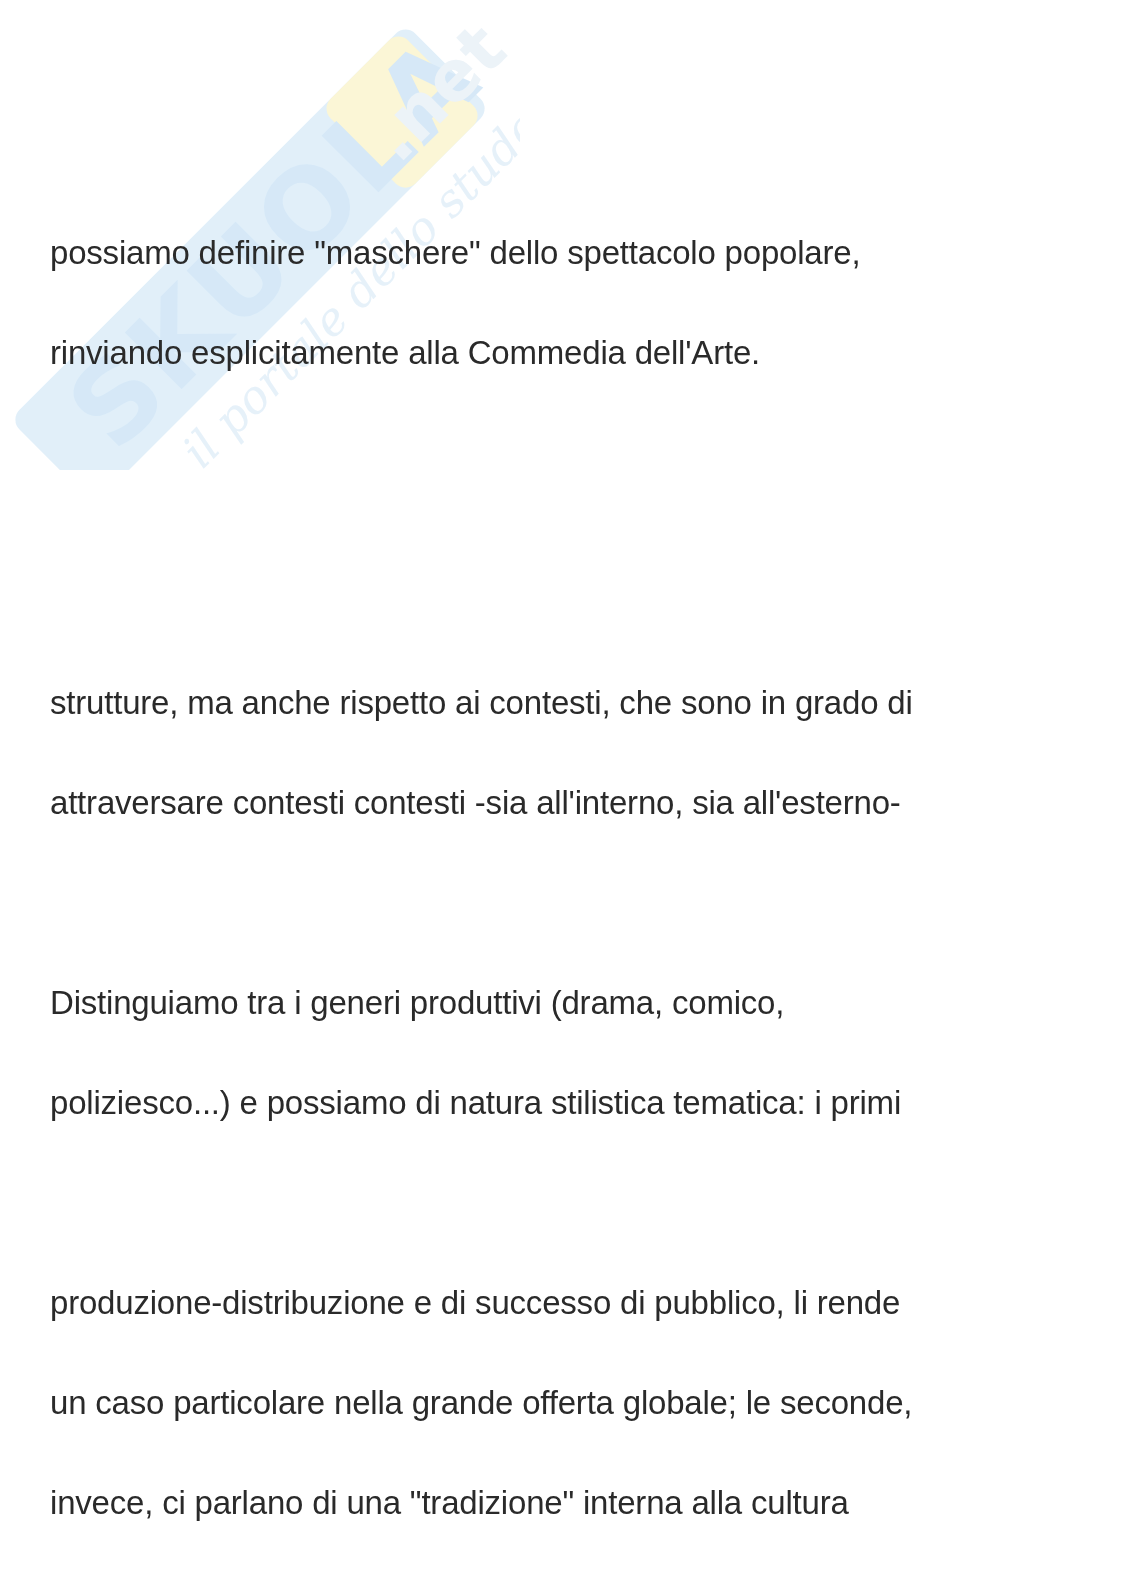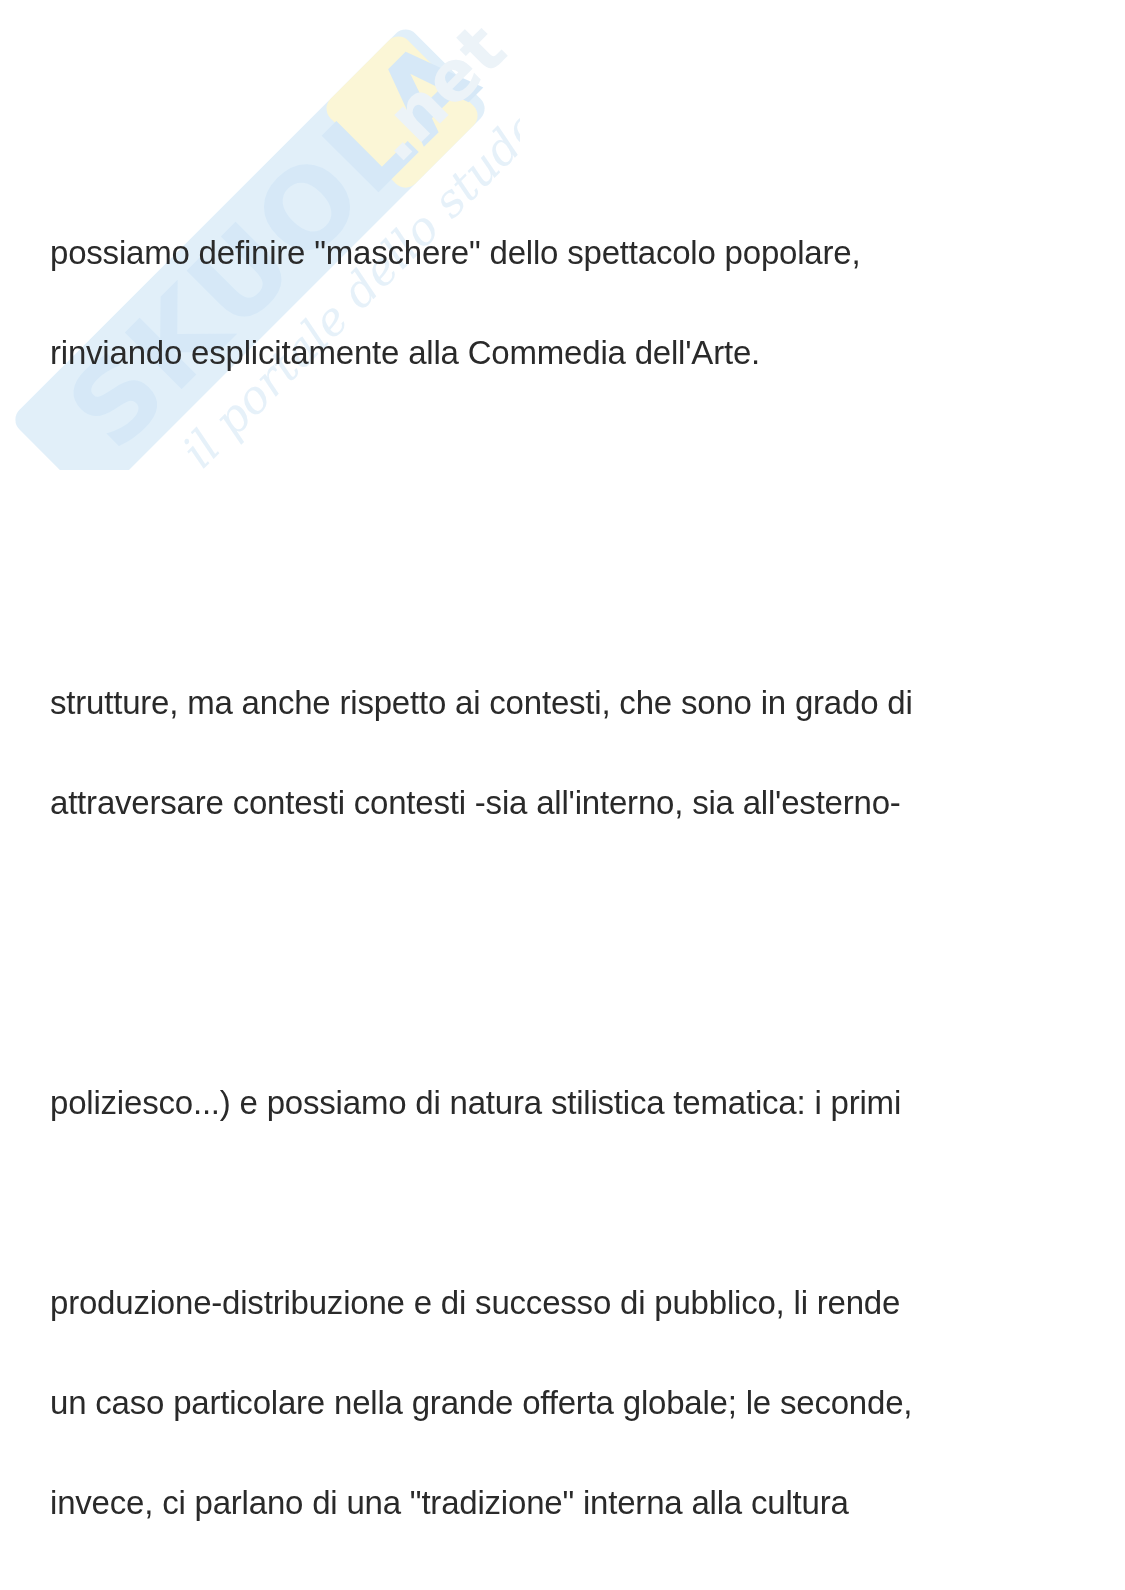--- a/index.html
+++ b/index.html
@@ -66,21 +66,21 @@
     <span>rinviando esplicitamente alla Commedia dell'Arte.</span>
   </p>
   <div class="gap"></div>
 
   <p class="para">
     <br>
     <br>
     <span>strutture, ma anche rispetto ai contesti, che sono in grado di</span><br>
     <span>attraversare contesti contesti -sia all'interno, sia all'esterno-</span><br>
     <br>
-    <br>
+    <span>Distinguiamo tra i generi produttivi (drama, comico,</span><br>
     <span>poliziesco...) e possiamo di natura stilistica tematica: i primi</span><br>
     <br>
     <span>produzione-distribuzione e di successo di pubblico, li rende</span><br>
     <span>un caso particolare nella grande offerta globale; le seconde,</span><br>
     <span>invece, ci parlano di una "tradizione" interna alla cultura</span><br>
     <span>popolare, che scivola di generazione in generazione.</span>
   </p>
 
 </main>
 

